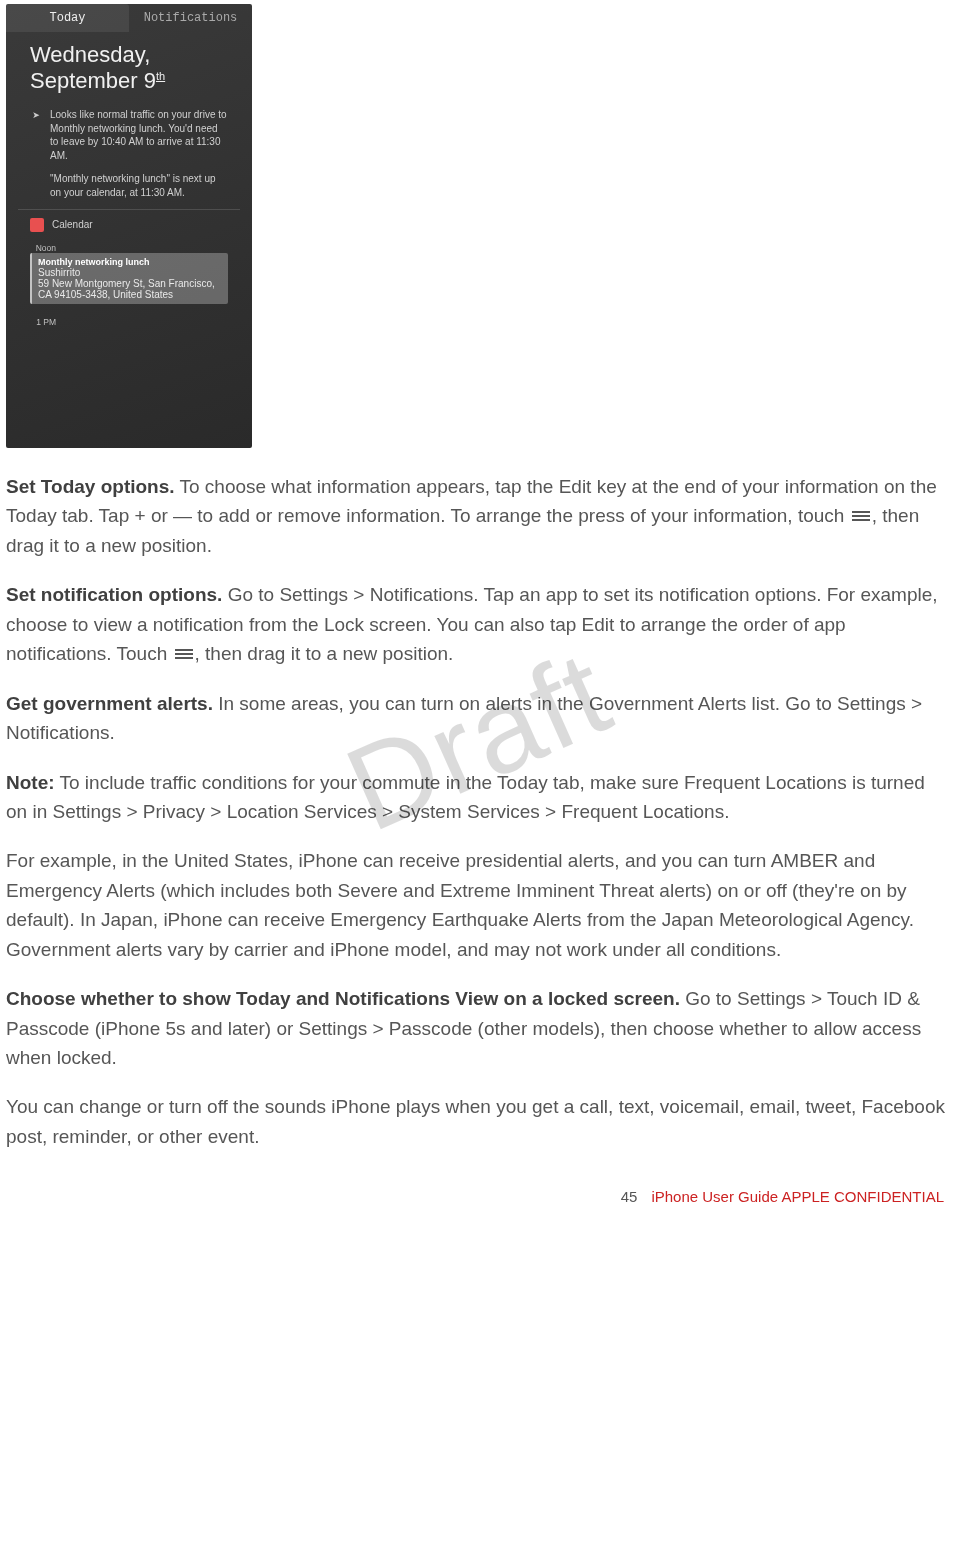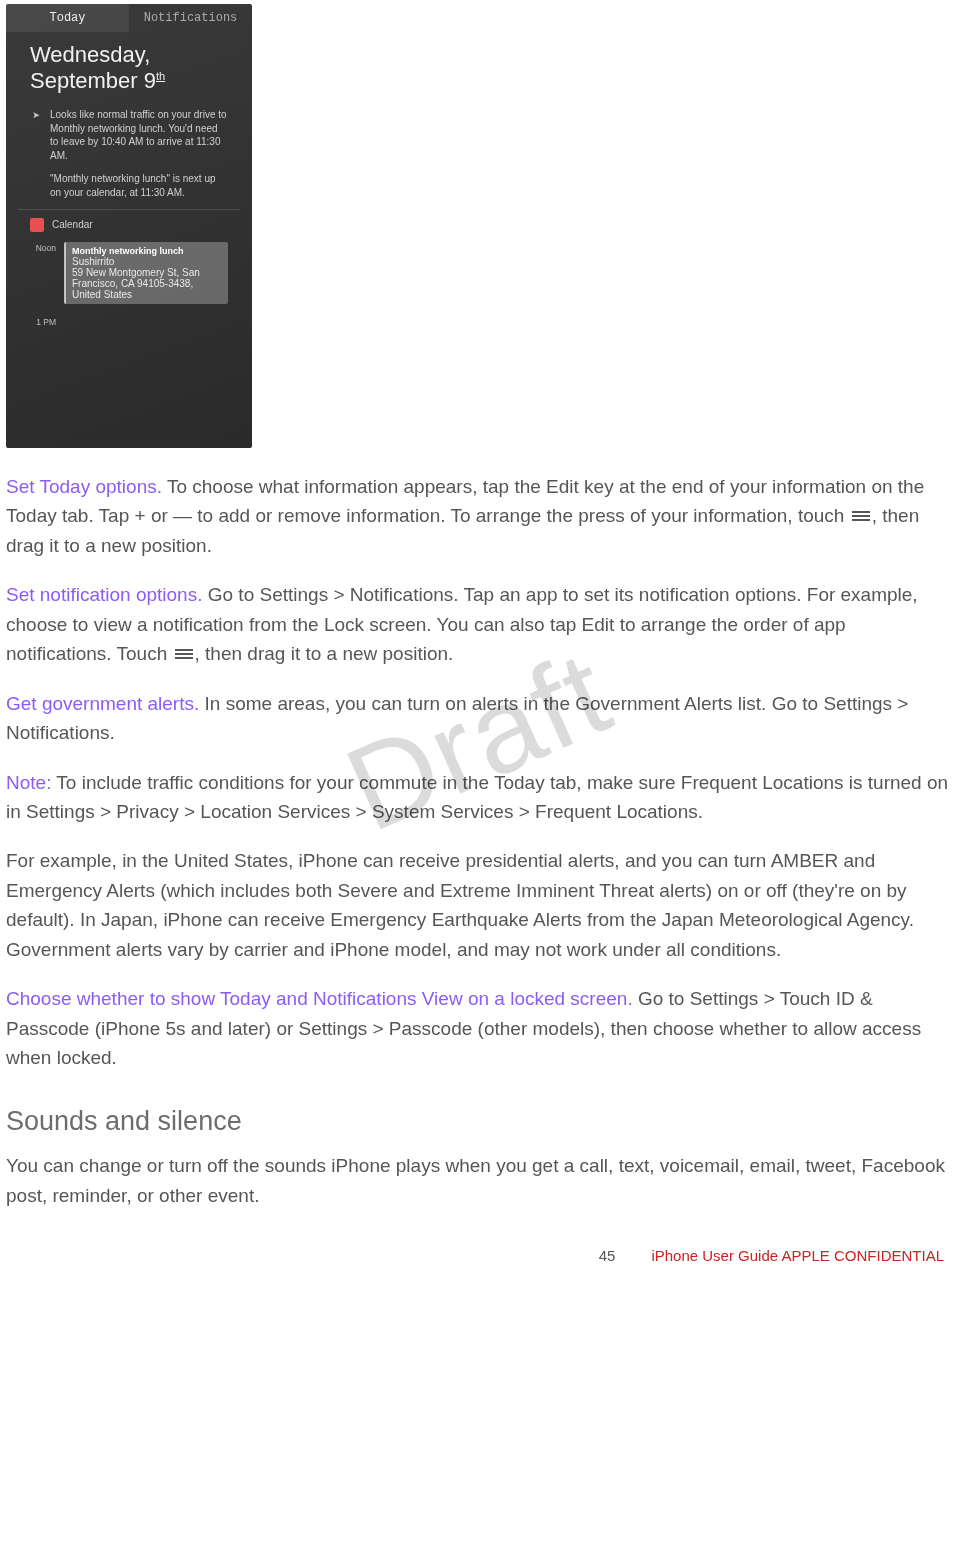--- a/index.html
+++ b/index.html
@@ -62,24 +62,24 @@
       border-radius: 2px;
       flex-shrink: 0;
     }
     .divider {
       height: 1px;
       background: rgba(255,255,255,0.14);
       margin: 0 -12px 8px;
     }
     .noon-row {
       display: flex;
-      gap: 8px;
       font-size: 8.5px;
       color: #c0c0c0;
       margin-top: 6px;
+      flex-direction: column;
     }
     .noon-label { width: 26px; text-align: right; padding-top: 1px; flex-shrink: 0; }
     .event-card {
       flex: 1;
       background: rgba(255,255,255,0.28);
       border-left: 2px solid rgba(255,255,255,0.6);
       border-radius: 2px;
       padding: 4px 6px;
       color: #fff;
     }
@@ -95,21 +95,21 @@
     
     .doc {
       padding: 24px 6px 0 6px;
     }
     .para {
       font-size: 19px;
       line-height: 1.55;
       color: #565656;
       margin-bottom: 20px;
     }
-    .bold { font-weight: 400; color: #8b5cf6; }
+    .bold { font-weight: 700; color: #404040; }
     .drag-icon {
       display: inline-flex;
       flex-direction: column;
       gap: 2px;
       vertical-align: middle;
       margin: 0 2px 2px;
     }
     .drag-icon span {
       width: 18px; height: 2px; background: #565656; display: block;
     }
@@ -131,21 +131,21 @@
       user-select: none;
       letter-spacing: 2px;
     }
     .footer {
       position: absolute;
       bottom: 6px;
       right: 12px;
       font-size: 15px;
       color: #c22;
     }
-    .footer .pnum { color: #555; margin-right: 36px; }
+    .footer .pnum { color: #555; margin-right: 14px; }
   </style>
 </head>
 <body>
 
 <div class="phone-screenshot">
   <div class="tabs">
     <div class="tab active">
         <span>Today</span>
       </div>
     <div class="tab">
@@ -210,21 +210,20 @@
     <span class="bold">Note:</span><span> To include traffic conditions for your commute in the Today tab, make sure Frequent Locations is turned on in Settings &gt; Privacy &gt; Location Services &gt; System Services &gt; Frequent Locations.</span>
   </p>
 
   <p class="para">For example, in the United States, iPhone can receive presidential alerts, and you can turn AMBER and Emergency Alerts (which includes both Severe and Extreme Imminent Threat alerts) on or off (they're on by default). In Japan, iPhone can receive Emergency Earthquake Alerts from the Japan Meteorological Agency. Government alerts vary by carrier and iPhone model, and may not work under all conditions.</p>
 
   <p class="para">
     <span class="bold">Choose whether to show Today and Notifications View on a locked screen.</span><span> Go to Settings &gt; Touch ID &amp; Passcode (iPhone 5s and later) or Settings &gt; Passcode (other models), then choose whether to allow access when locked.</span>
   </p>
 
 
-  <h2 class="section">Sounds and silence</h2>
 
   <p class="para">You can change or turn off the sounds iPhone plays when you get a call, text, voicemail, email, tweet, Facebook post, reminder, or other event.</p>
 
 </div>
 
 <div class="footer">
   <span class="pnum">45</span><span>iPhone User Guide  APPLE CONFIDENTIAL</span>
 </div>
 
 </body></html>

